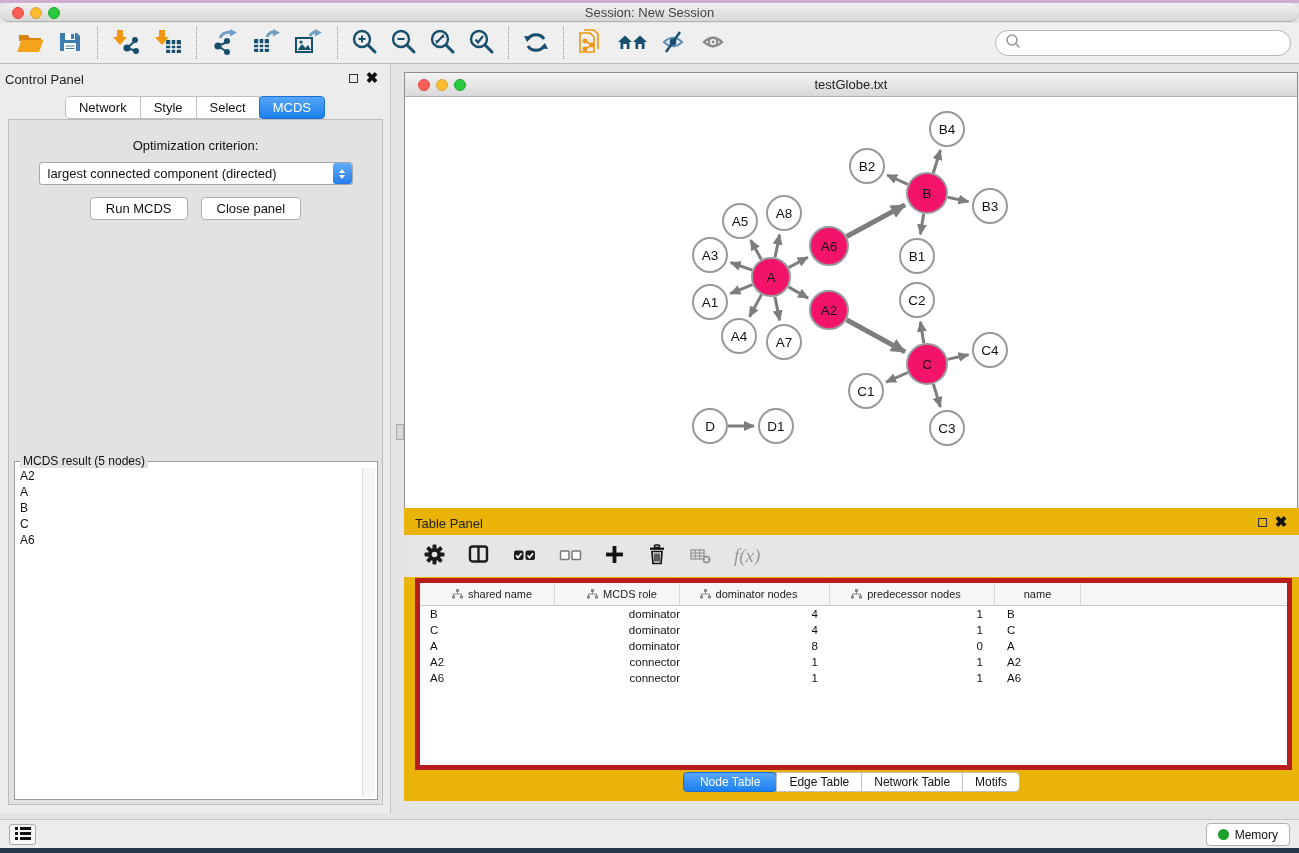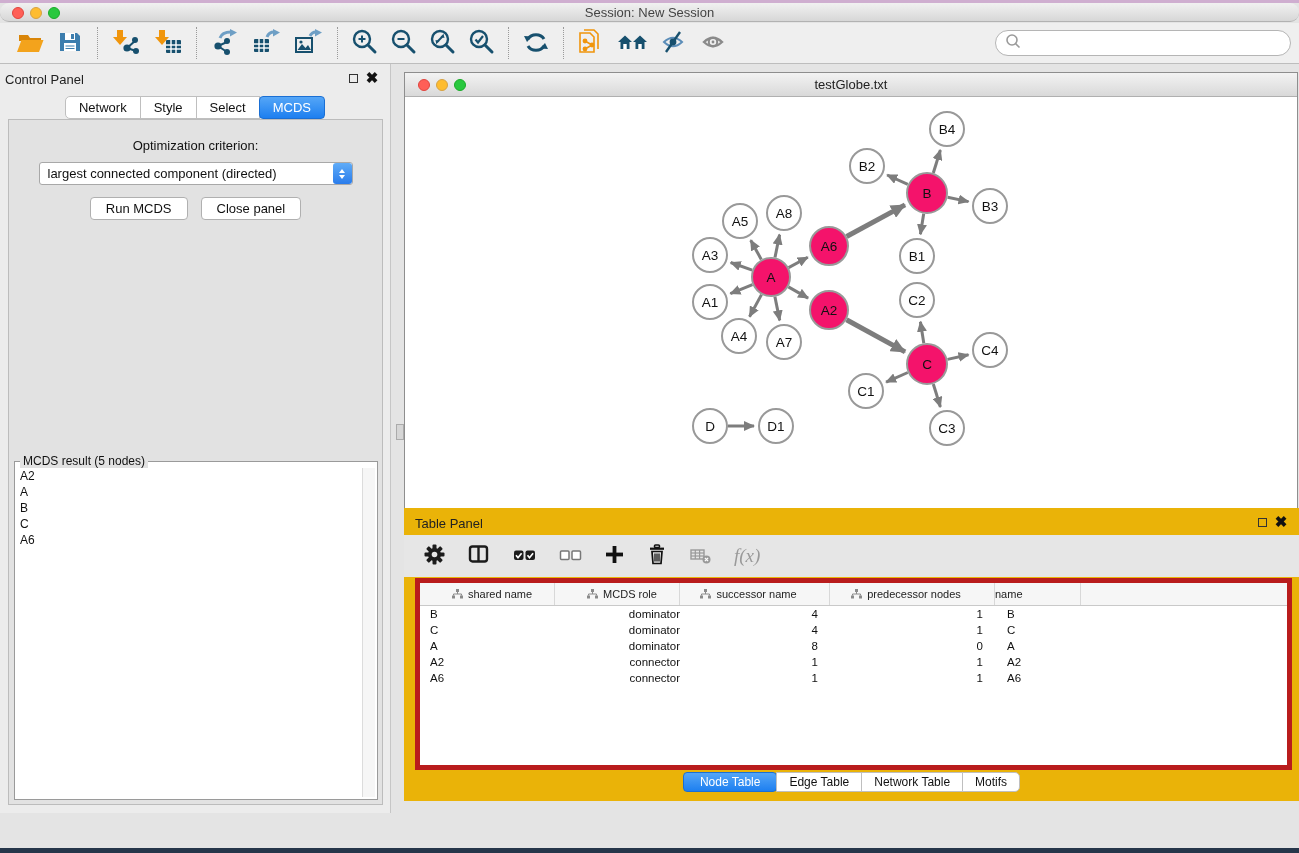--- a/index.html
+++ b/index.html
@@ -596,32 +596,32 @@
             </svg>
           <span>MCDS role</span>
         </div>
         <div class="th c2" style="justify-content:center; text-align:center;">
           <svg width="11" height="10">
               <rect x="4" y="0" width="3" height="3" fill="#8a8a8a"></rect>
               <rect x="0" y="6.5" width="3" height="3" fill="#8a8a8a"></rect>
               <rect x="8" y="6.5" width="3" height="3" fill="#8a8a8a"></rect>
               <path d="M5.5 3 v2 M1.5 6.5 v-1.5 h8 v1.5" stroke="#8a8a8a" fill="none" stroke-width="1"></path>
             </svg>
-          <span>successor name</span>
+          <span>dominator nodes</span>
         </div>
         <div class="th c3" style="justify-content:center; text-align:center;">
           <svg width="11" height="10">
               <rect x="4" y="0" width="3" height="3" fill="#8a8a8a"></rect>
               <rect x="0" y="6.5" width="3" height="3" fill="#8a8a8a"></rect>
               <rect x="8" y="6.5" width="3" height="3" fill="#8a8a8a"></rect>
               <path d="M5.5 3 v2 M1.5 6.5 v-1.5 h8 v1.5" stroke="#8a8a8a" fill="none" stroke-width="1"></path>
             </svg>
           <span>predecessor nodes</span>
         </div>
-        <div class="th c4" style="justify-content:flex-start; padding-left:0;">
+        <div class="th c4" style="justify-content:center; padding-left:0;">
           <span>name</span>
         </div>
       </div>
       <div class="trow">
         <div class="td c0">B</div>
         <div class="td c1">dominator</div>
         <div class="td c2">4</div>
         <div class="td c3">1</div>
         <div class="td c4">B</div>
       </div>
@@ -658,14 +658,32 @@
     <div class="tp-tabs">
       <div class="tabgrp">
         <span class="tab active" style="font-size:12px; padding:2px 16px;">Node Table</span>
         <span class="tab" style="font-size:12px; padding:2px 12px;">Edge Table</span>
         <span class="tab" style="font-size:12px; padding:2px 12px;">Network Table</span>
         <span class="tab" style="font-size:12px; padding:2px 12px;">Motifs</span>
       </div>
     </div>
   </div>
 
+  <div class="statusbar">
+    <button class="list-btn">
+      <span>
+        <svg width="18" height="16">
+            <rect x="1" y="2" width="3" height="3" fill="#111"></rect>
+            <rect x="6" y="2" width="11" height="3" fill="#111"></rect>
+            <rect x="1" y="7" width="3" height="3" fill="#111"></rect>
+            <rect x="6" y="7" width="11" height="3" fill="#111"></rect>
+            <rect x="1" y="12" width="3" height="3" fill="#111"></rect>
+            <rect x="6" y="12" width="11" height="3" fill="#111"></rect>
+          </svg>
+      </span>
+    </button>
+    <button class="mem-btn">
+      <span class="mem-dot"></span>
+      <span>Memory</span>
+    </button>
+  </div>
   <div class="desktop-strip"></div>
 </div>
 
 </body></html>

